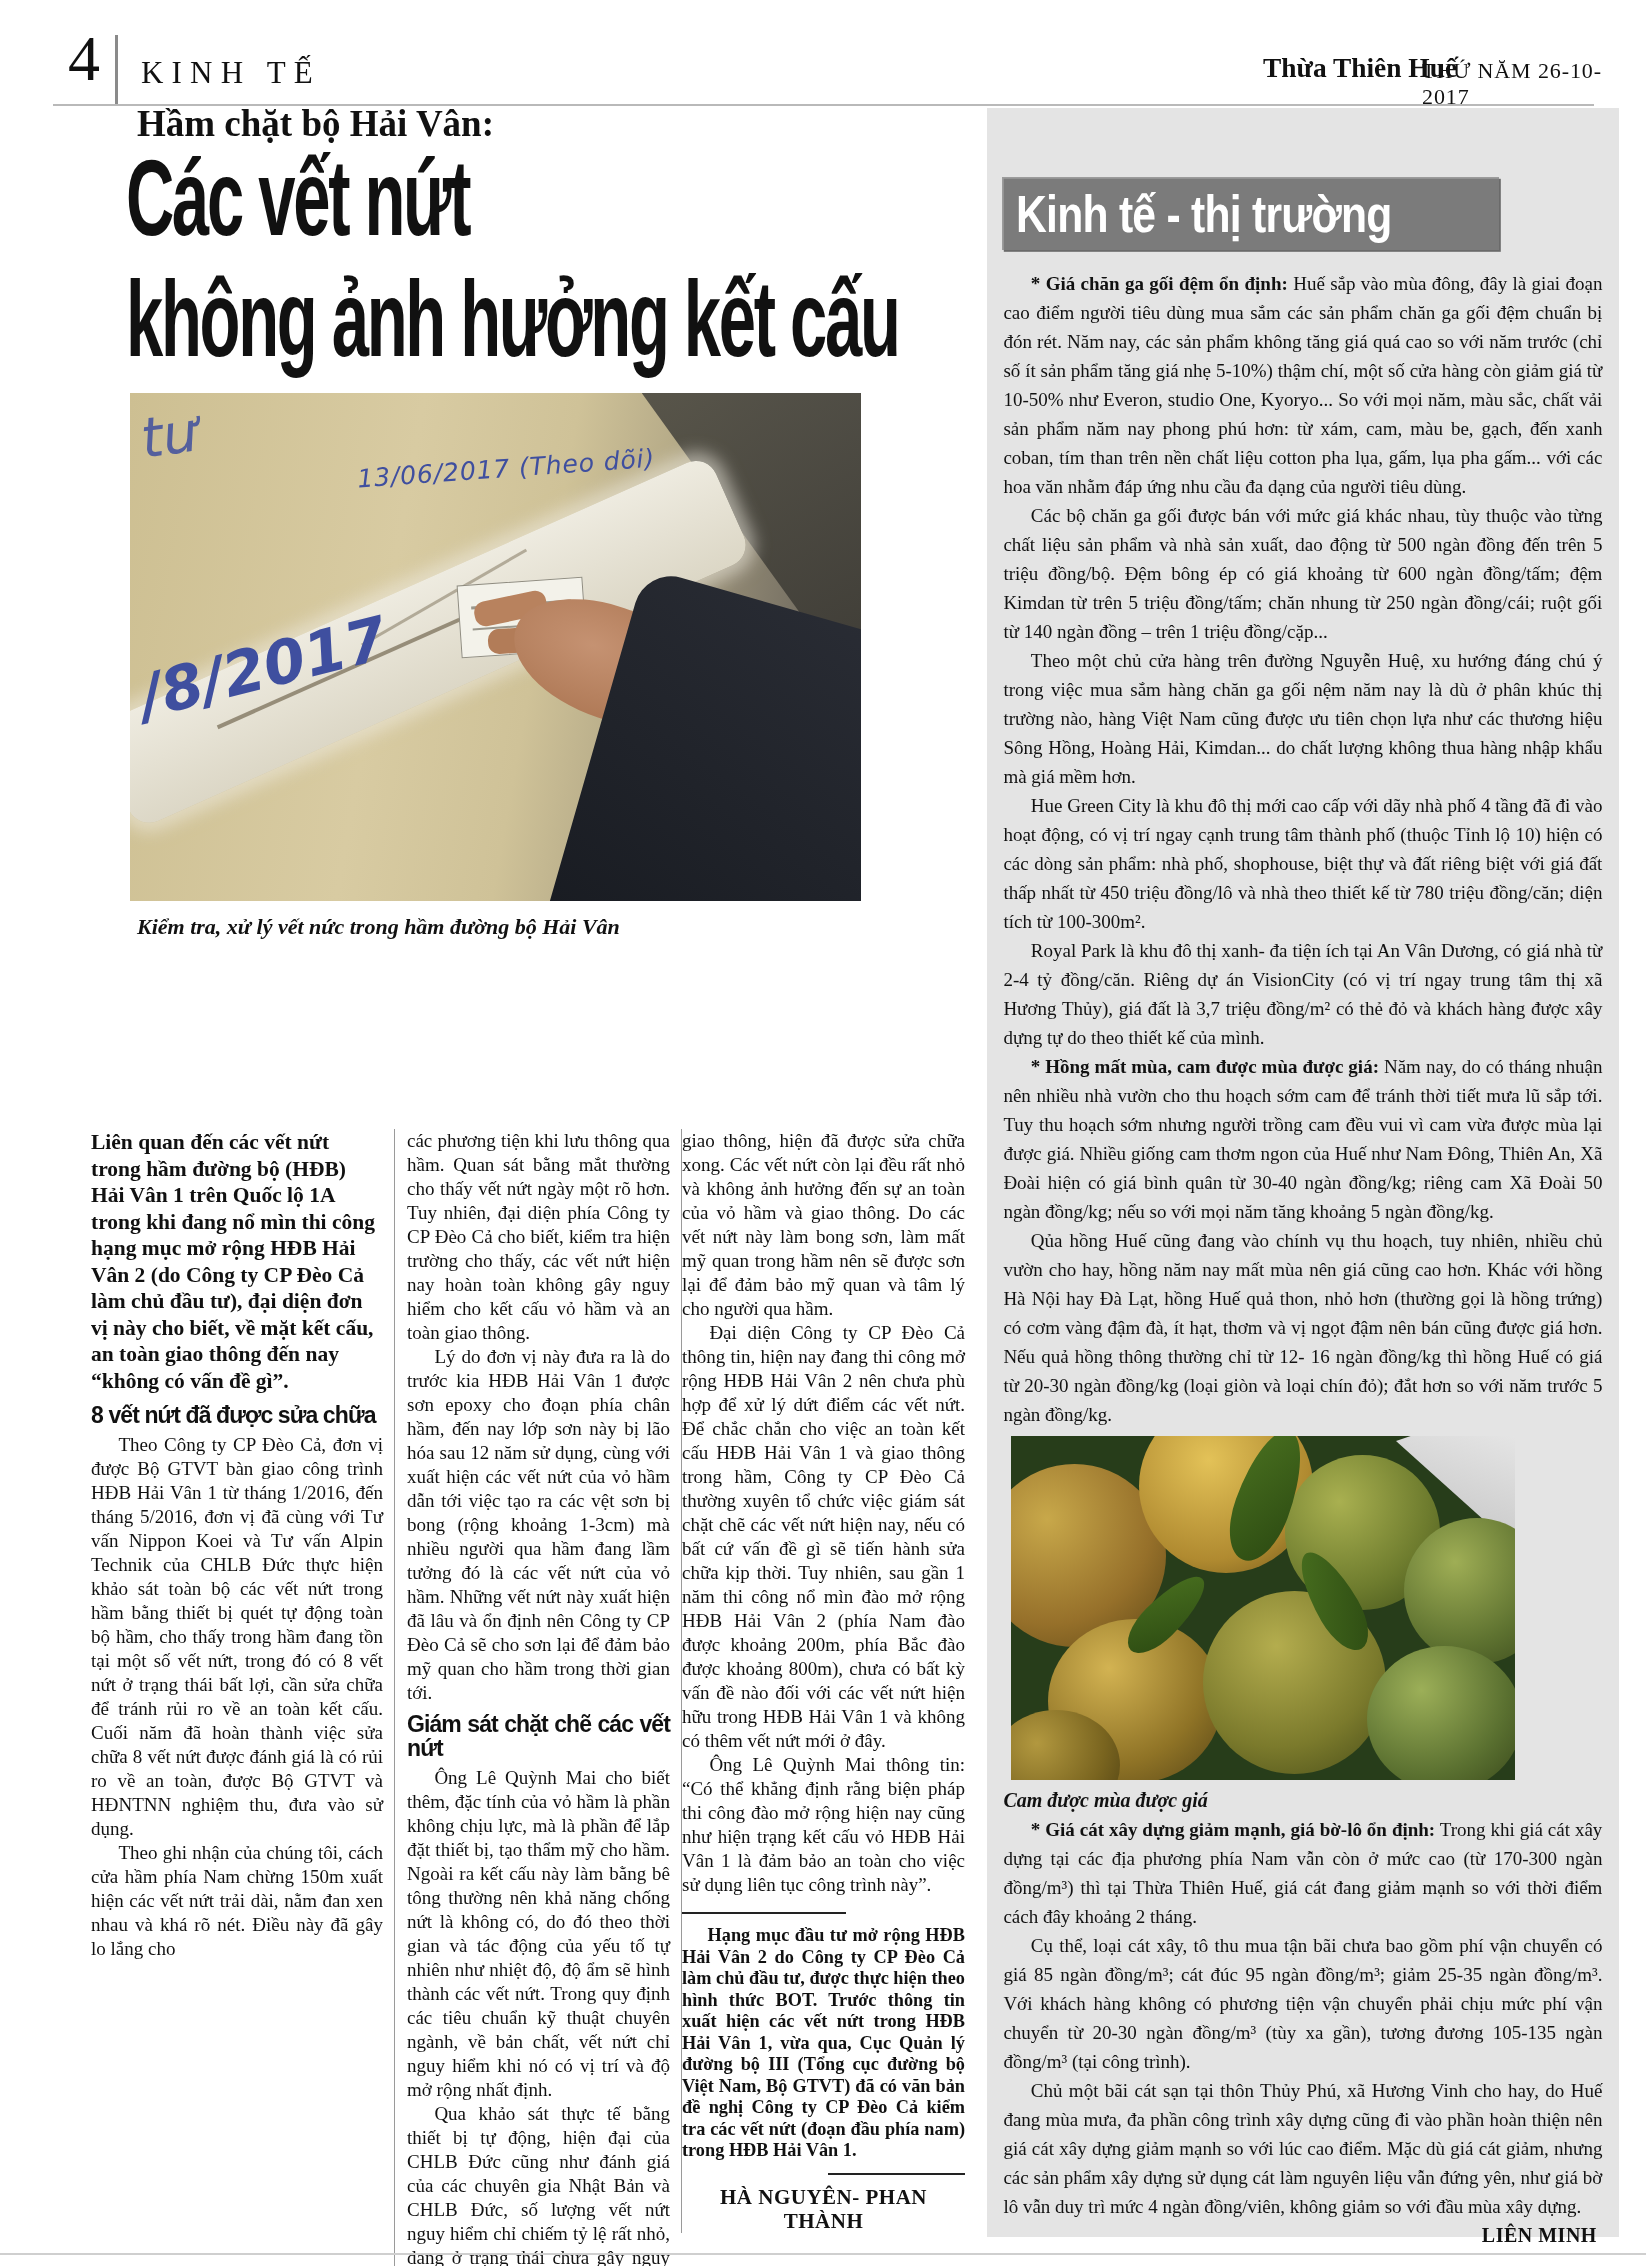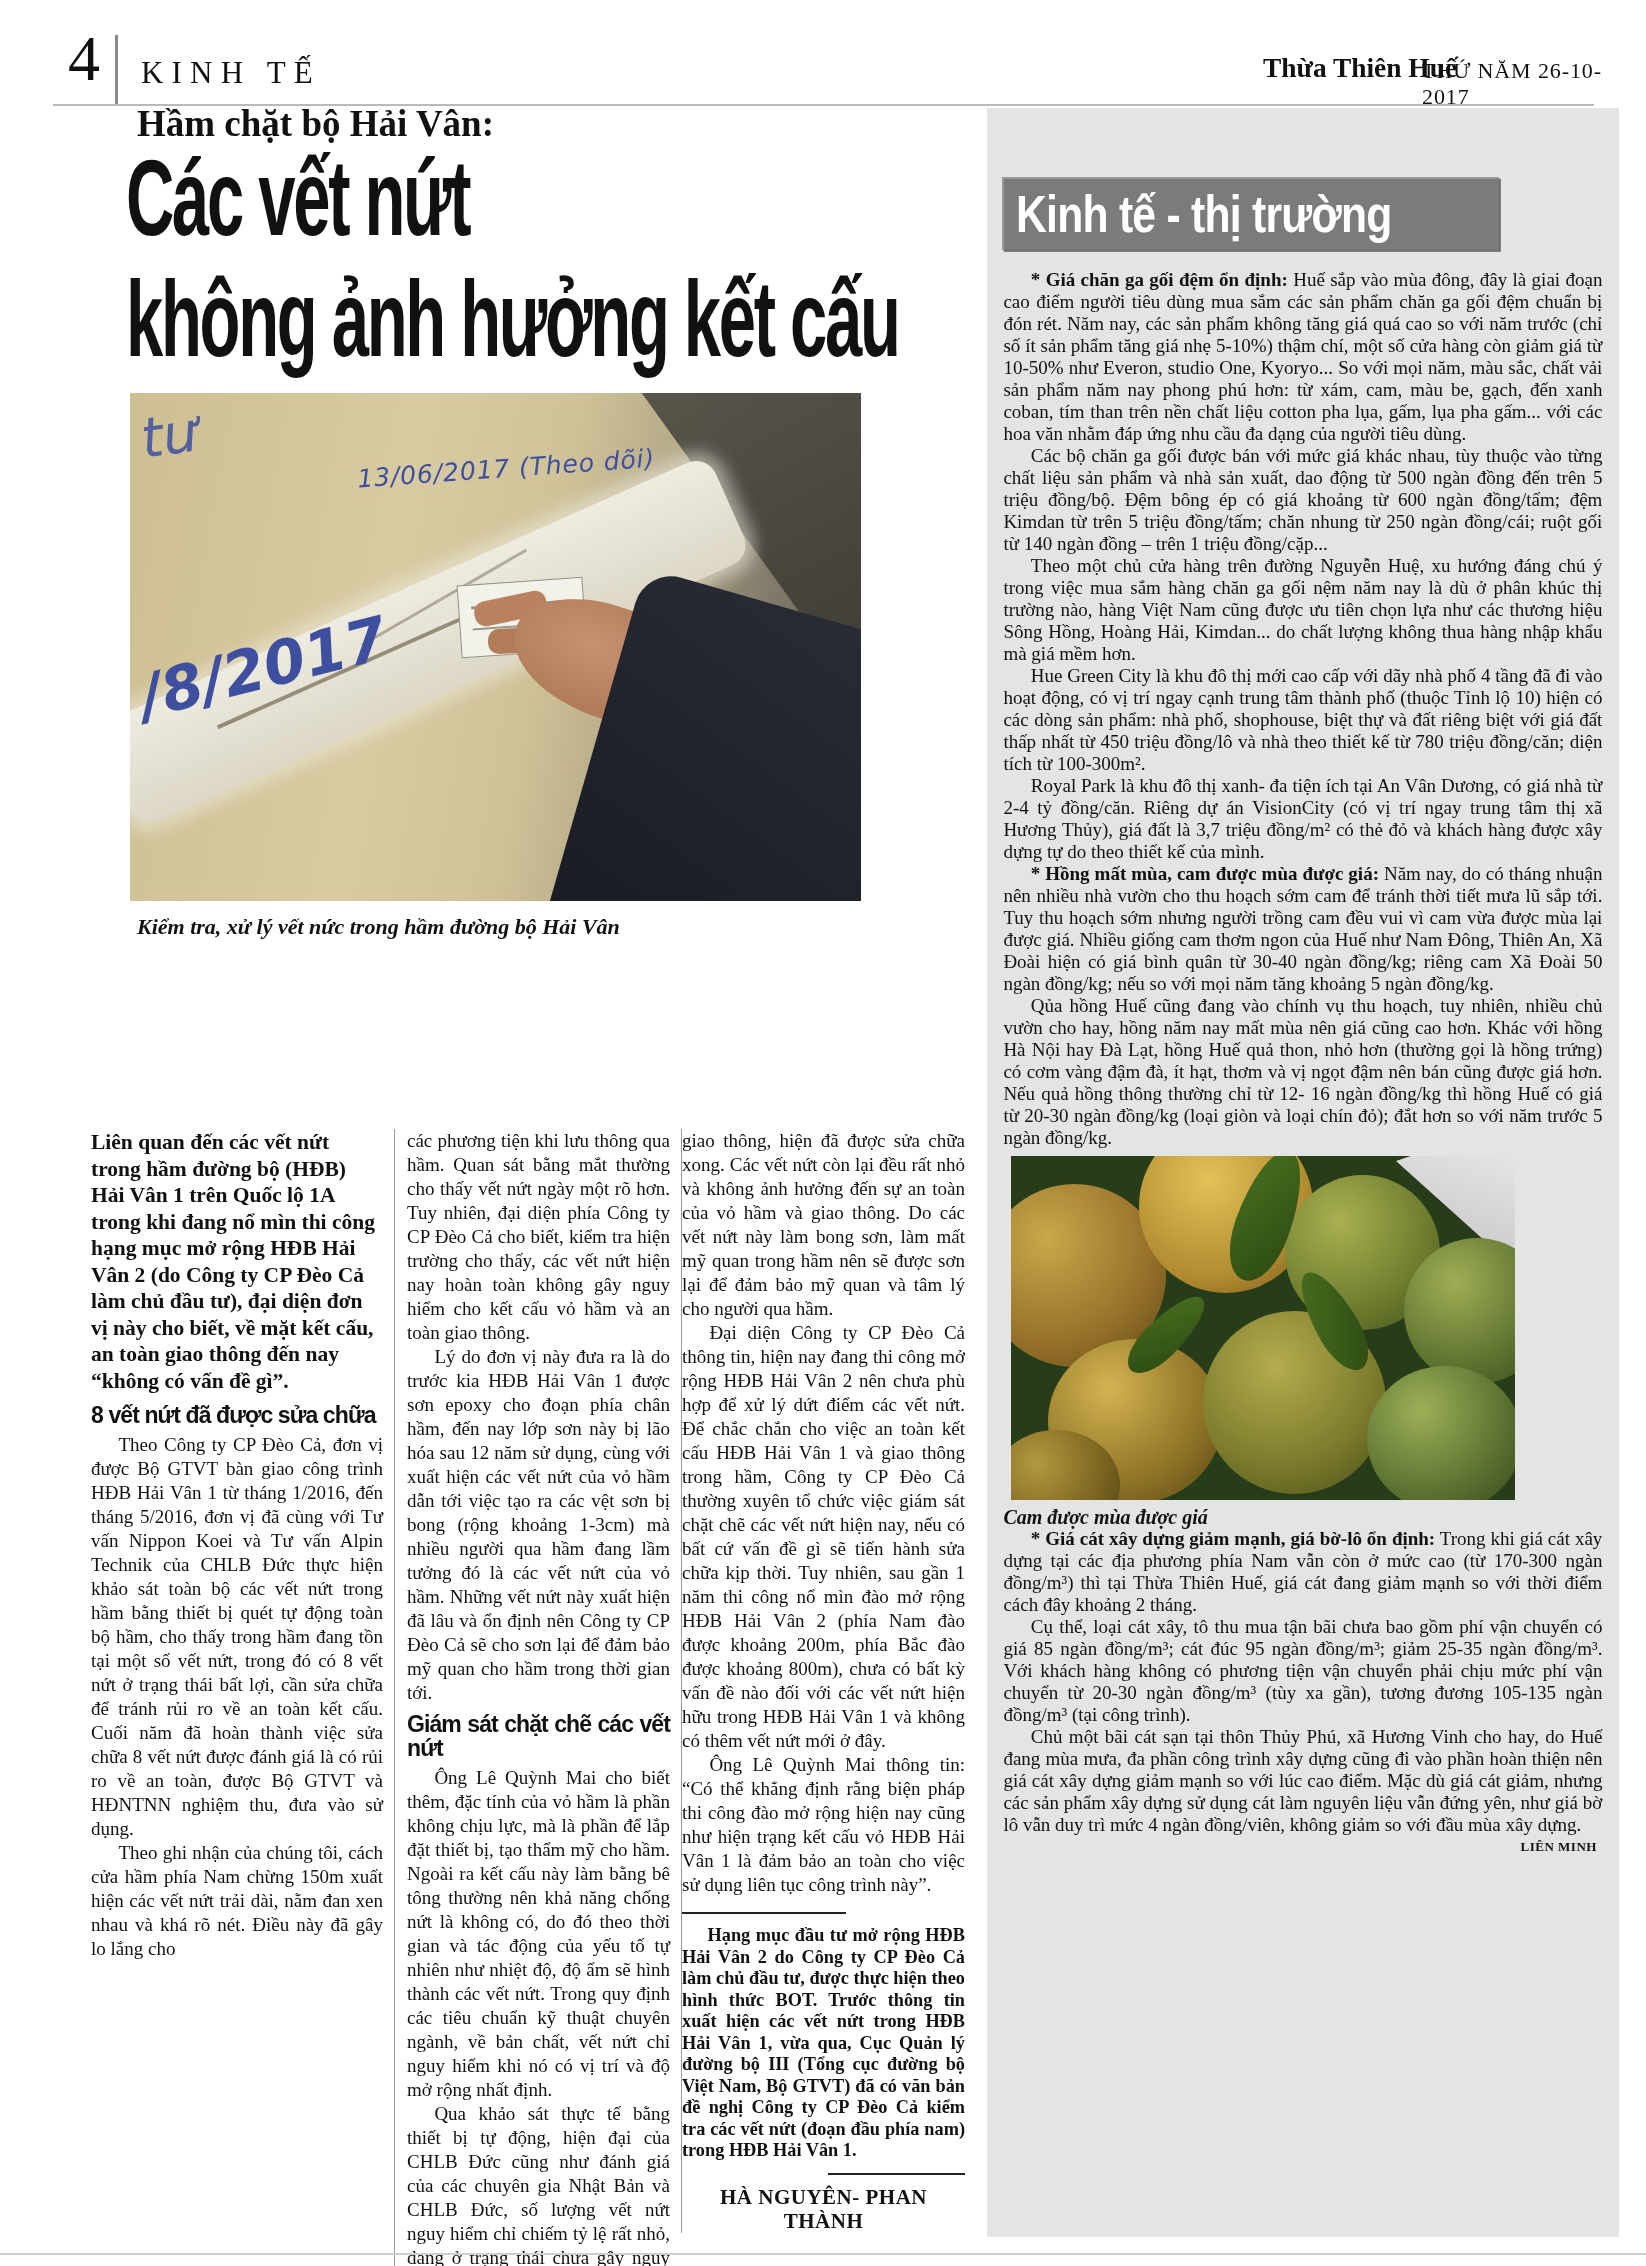--- a/index.html
+++ b/index.html
@@ -61,28 +61,28 @@
   .fn-rule-bottom{width:137px;height:2.7px;background:#222;margin:11px 0 9.1px auto;}
   .art-byline{text-align:center;font-weight:bold;font-size:21px;margin:3.7px 0 0 0;letter-spacing:0.5px;}
 
   
   .sidebar{left:987px;top:108px;width:632px;height:2129px;background:#e4e4e4;}
   .sb-titlebar{position:absolute;left:14.6px;top:69px;width:497px;height:73px;background:#7b7b7b;
                box-shadow:inset 1.8px 1.8px 0 #9c9c9c, 1.8px 1.8px 0 #6a6a6a;display:flex;align-items:center;}
   .sb-title{display:inline-block;color:#fff;font-family:"Liberation Sans",sans-serif;font-weight:bold;
             font-size:52px;letter-spacing:-0.9px;white-space:nowrap;transform:scaleX(0.82);
             transform-origin:left center;margin-left:14.6px;line-height:1;}
-  .sb-text{position:absolute;left:16.4px;top:161px;width:599px;font-size:19px;line-height:22px;text-align:justify;}
+  .sb-text{position:absolute;left:16.4px;top:161px;width:599px;font-size:19px;line-height:29px;text-align:justify;}
   .sb-text p{margin:0;text-indent:27.4px;}
   .sb-photo{position:relative;width:504px;height:344px;margin:7.3px 0 5.5px 7.3px;background:#273d1a;overflow:hidden;}
   .fruit{position:absolute;border-radius:50%;}
   .leaf{position:absolute;background:linear-gradient(120deg,#49701f,#2c4a12);border-radius:50% 50% 50% 50%/60% 60% 40% 40%;}
   .bag{position:absolute;right:-18.3px;top:-9.1px;width:137px;height:137px;background:linear-gradient(200deg,#e8e8e8,#bdbdbd);clip-path:polygon(30% 0,100% 0,100% 100%,0 10%);}
   .sb-caption{font-weight:bold;font-style:italic;font-size:20px;margin:0 0 11px 9.1px;text-indent:0 !important;font-family:Liberation Serif, serif;}
-  .sb-byline{text-align:right;font-weight:bold;font-size:13px;padding-right:5.5px;margin-top:1.8px;text-indent:0 !important;letter-spacing:0.5px;}
+  .sb-byline{text-align:right;font-weight:bold;font-size:20px;padding-right:5.5px;margin-top:1.8px;text-indent:0 !important;letter-spacing:0.5px;}
 </style>
 </head>
 <body>
 
 <div id="page">
 
   <div class="abs page-num">4</div>
   <div class="abs pgnum-bar"></div>
   <div class="abs section-name">KINH TẾ</div>
   <div class="abs masthead">Thừa Thiên Huế</div>

